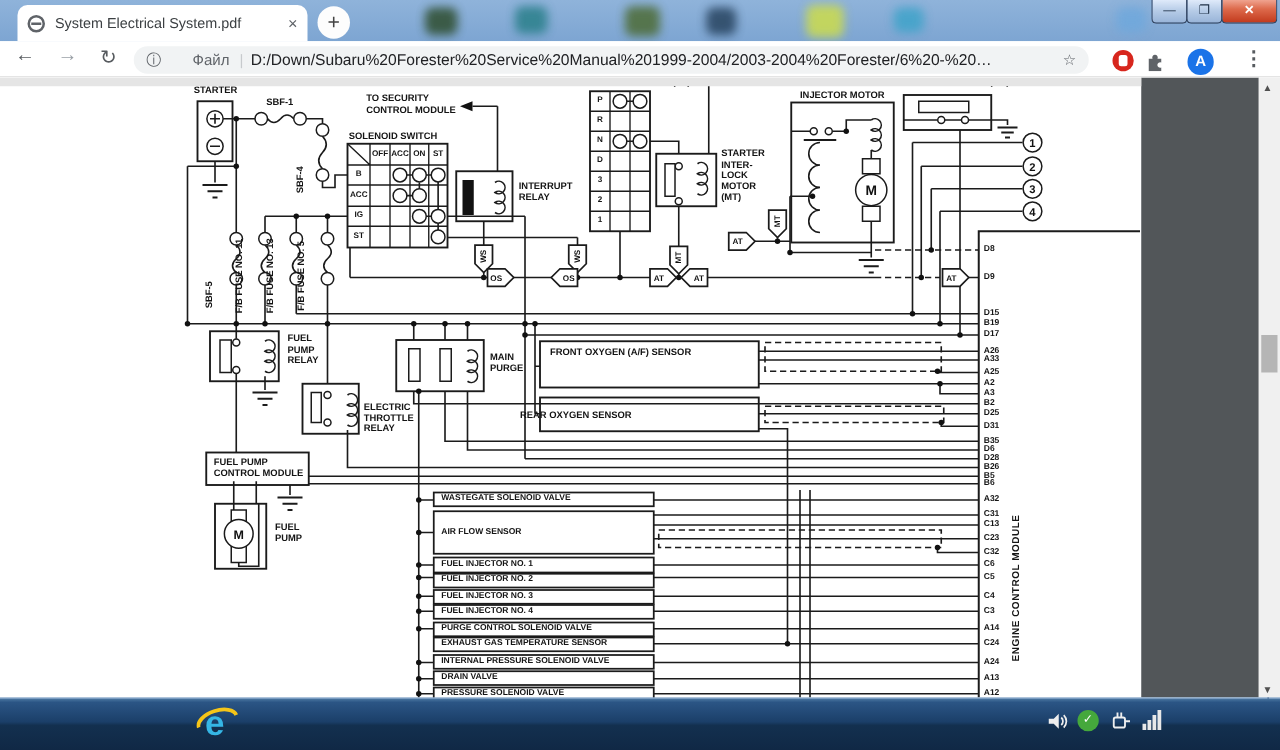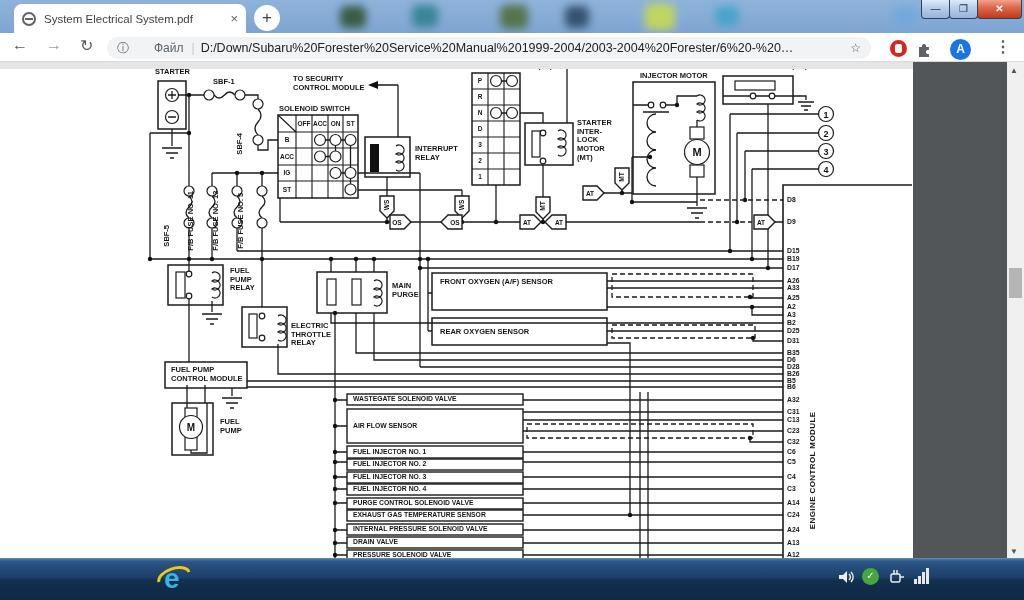--- a/index.html
+++ b/index.html
@@ -333,21 +333,21 @@
   <div class="lbl" style="left:392px;top:282px">MAIN
 PURGE</div>
   <div class="lbl" style="left:291px;top:322px">ELECTRIC
 THROTTLE
 RELAY</div>
   <div class="lbl" style="left:171px;top:366px">FUEL PUMP
 CONTROL MODULE</div>
   <div class="lbl" style="left:220px;top:418px">FUEL
 PUMP</div>
   <div class="lbl" style="left:440px;top:278px">FRONT OXYGEN (A/F) SENSOR</div>
-  <div class="lbl" style="left:440px;top:328px">REAR OXYGEN SENSOR</div>
+  <div class="lbl" style="left:416px;top:328px">REAR OXYGEN SENSOR</div>
   <div class="lbl vlbl" style="left:817px;top:520px;font-size:8px;letter-spacing:.4px">ENGINE CONTROL MODULE</div>
   <div id="dynlabels">
         <div class="cmptxt" style="left: 349px; top: 394px; width: 172px; height: 11px;">WASTEGATE SOLENOID VALVE</div>
         <div class="cmptxt" style="left: 349px; top: 409px; width: 172px; height: 34px;">AIR FLOW SENSOR</div>
         <div class="cmptxt" style="left: 349px; top: 446px; width: 172px; height: 12px;">FUEL INJECTOR NO. 1</div>
         <div class="cmptxt" style="left: 349px; top: 459px; width: 172px; height: 11px;">FUEL INJECTOR NO. 2</div>
         <div class="cmptxt" style="left: 349px; top: 472px; width: 172px; height: 11px;">FUEL INJECTOR NO. 3</div>
         <div class="cmptxt" style="left: 349px; top: 484px; width: 172px; height: 11px;">FUEL INJECTOR NO. 4</div>
         <div class="cmptxt" style="left: 349px; top: 498px; width: 172px; height: 11px;">PURGE CONTROL SOLENOID VALVE</div>
         <div class="cmptxt" style="left: 349px; top: 510px; width: 172px; height: 11px;">EXHAUST GAS TEMPERATURE SENSOR</div>

